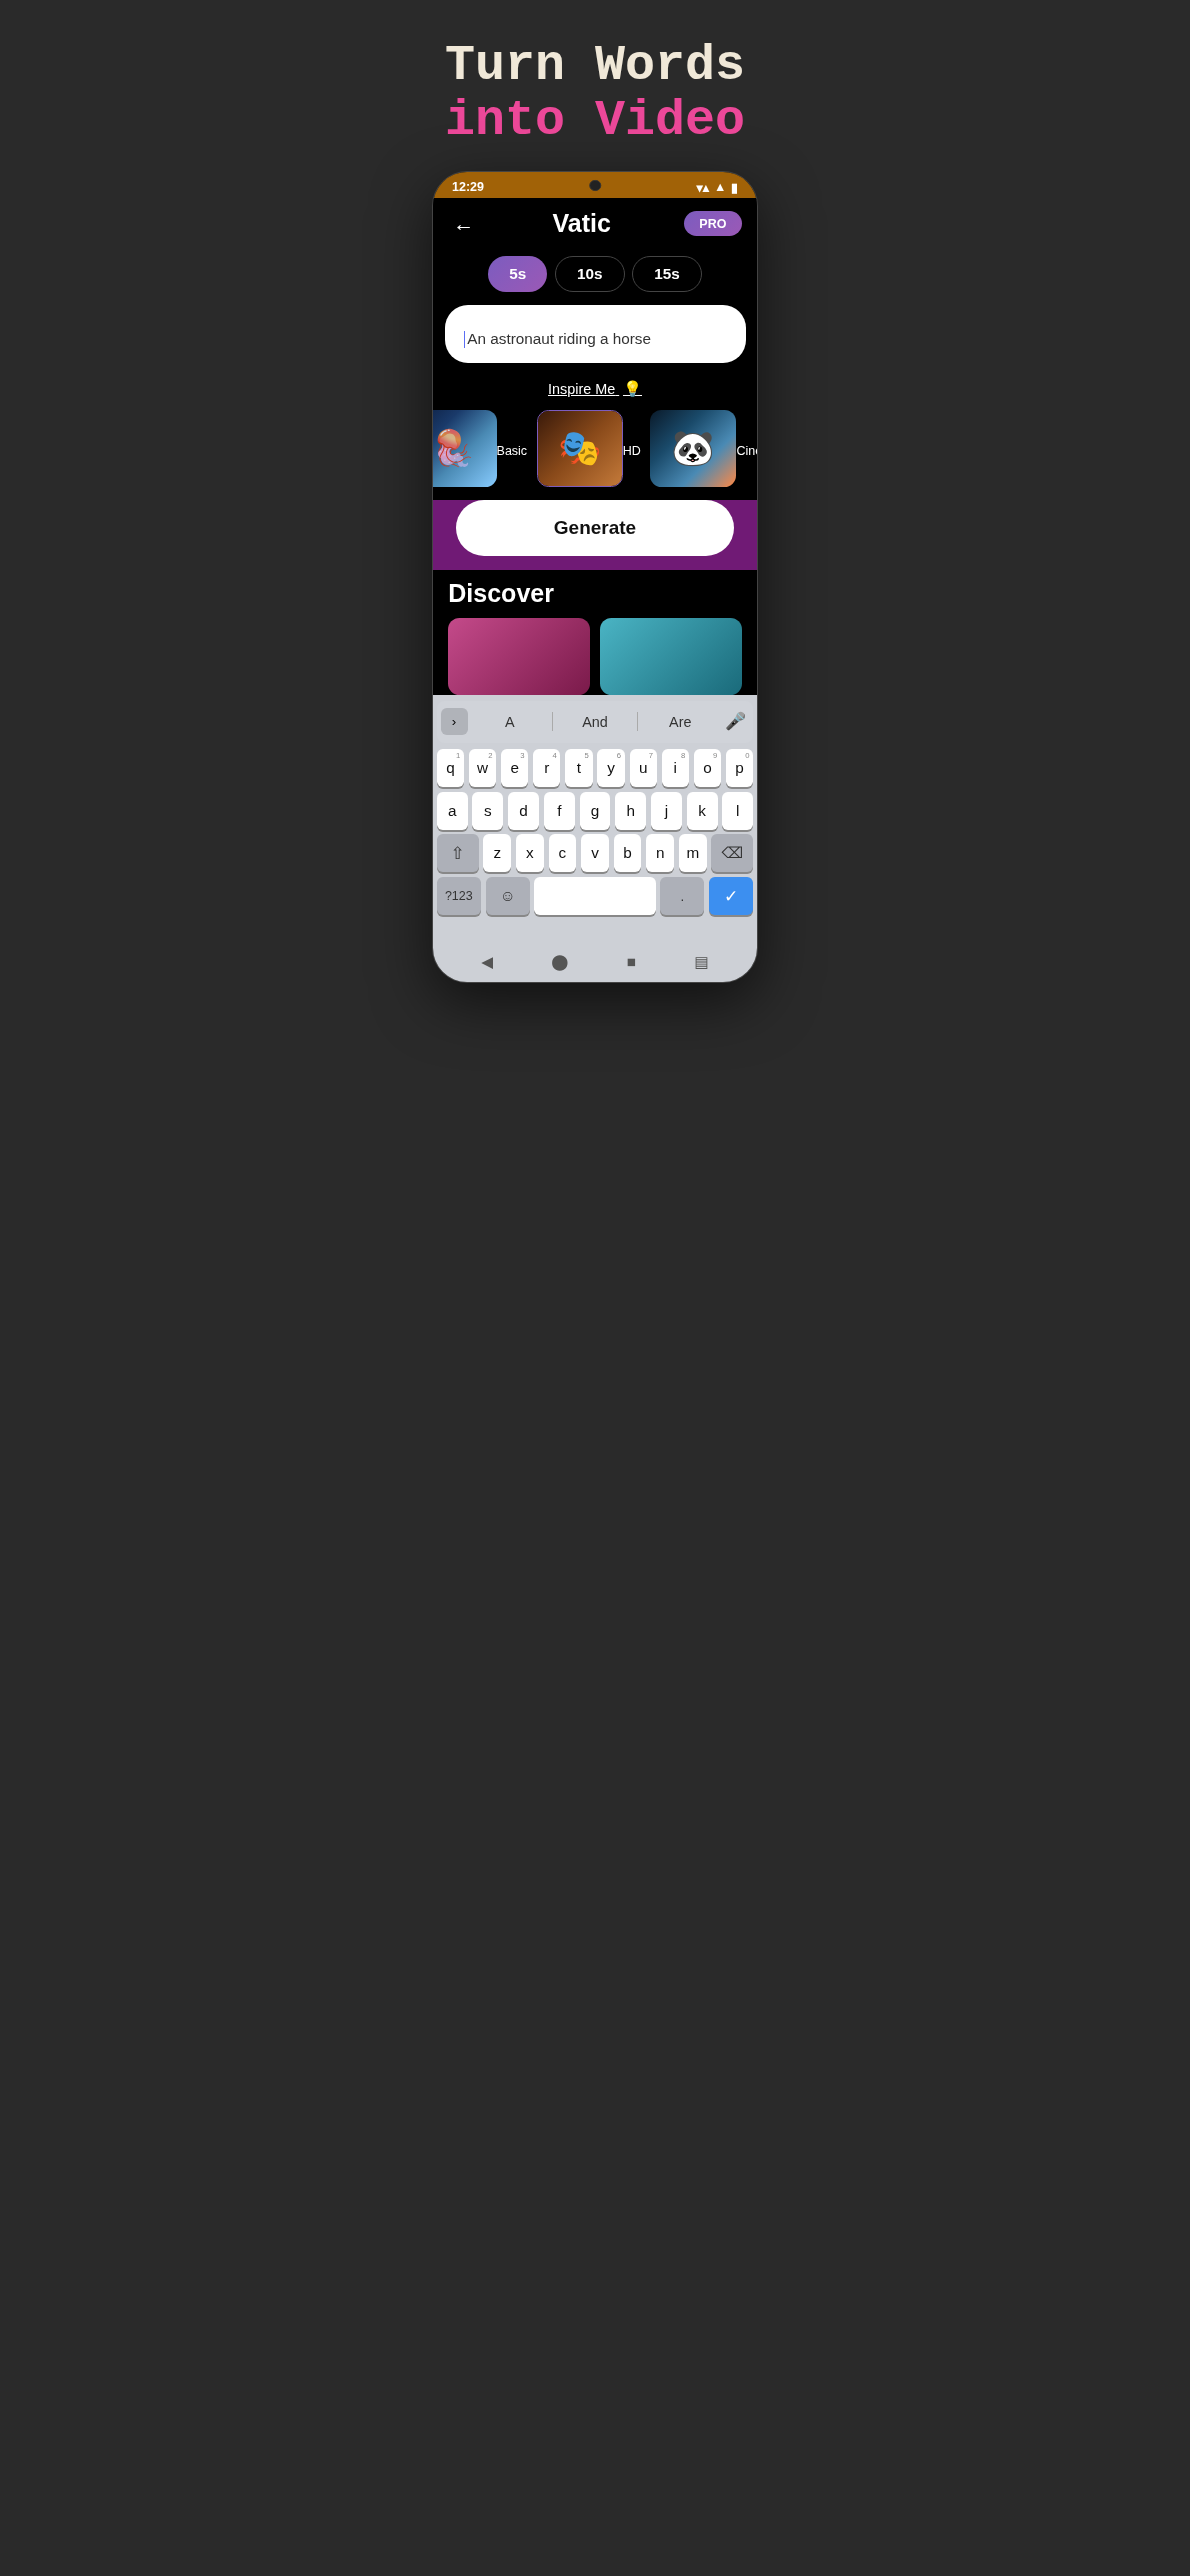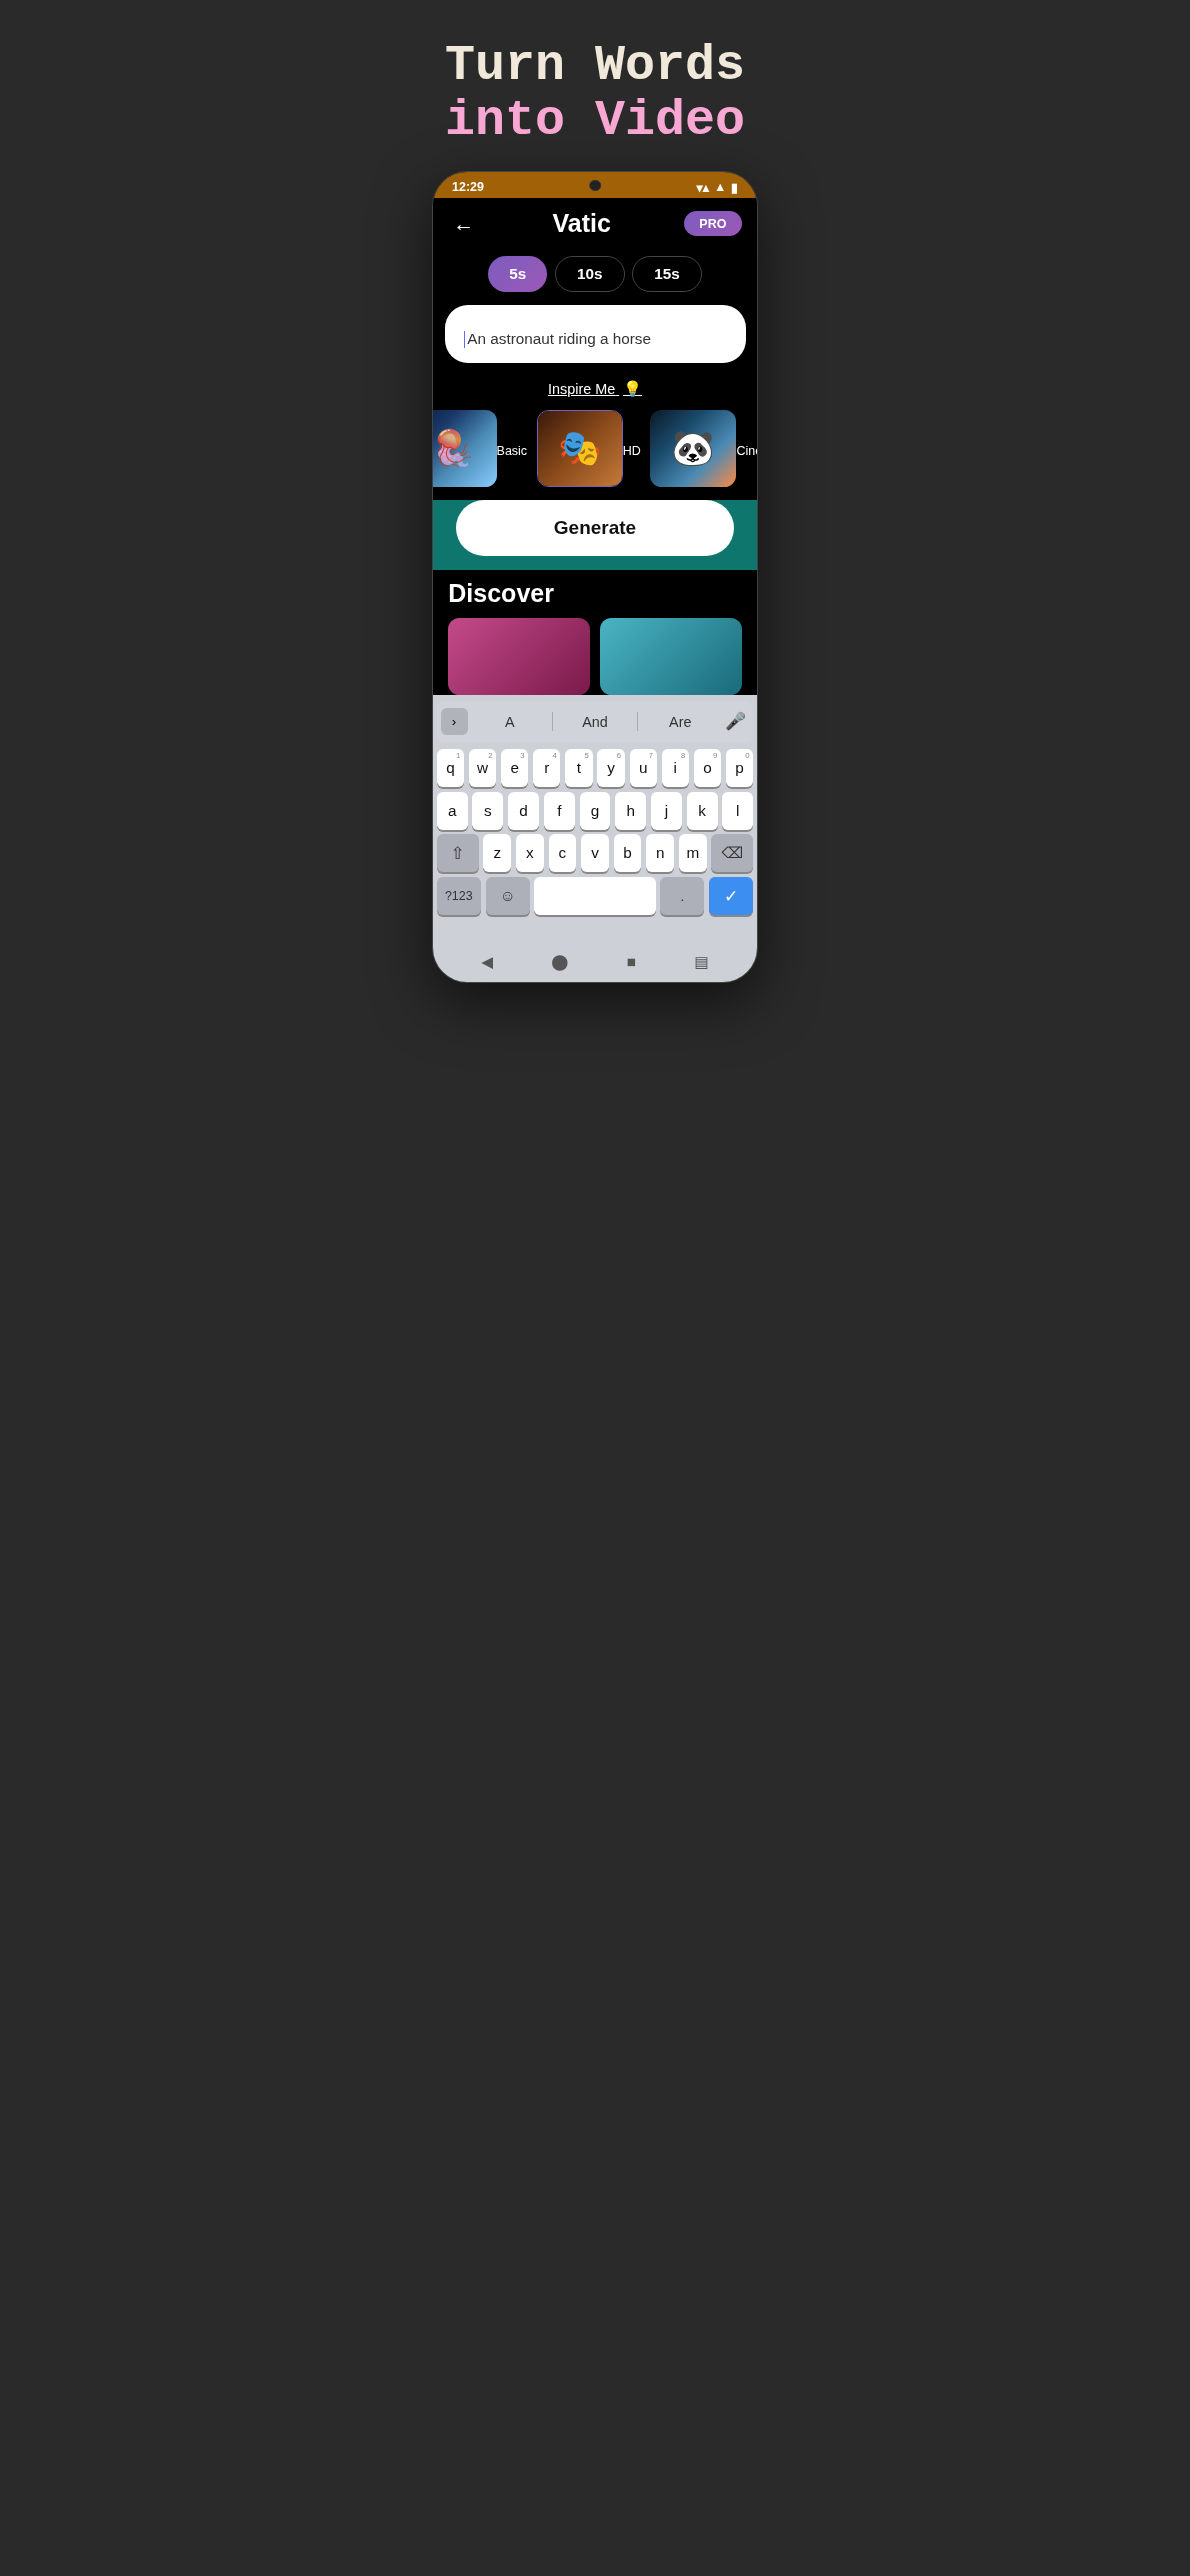--- a/index.html
+++ b/index.html
@@ -29,21 +29,21 @@
     }
 
     .hero-title {
       font-size: 50px;
       font-weight: 700;
       line-height: 1.1;
       color: #f0e8d8;
     }
 
     .hero-title .highlight {
-      color: #f9a8d4;
+      color: #ec4899;
     }
 
     
     .phone-frame {
       width: 326px;
       margin: 0 auto;
       background-color: #111;
       border-radius: 35px;
       overflow: hidden;
       border: 1.9px solid #444;
@@ -277,21 +277,21 @@
       justify-content: center;
     }
 
     .thumb-cinema::before {
       content: '🐼';
       font-size: 35px;
     }
 
     
     .generate-section {
-      background-color: #0f766e;
+      background-color: #701a75;
       padding: 0 23px 13.4px;
     }
 
     .generate-btn {
       width: 100%;
       background: white;
       border: none;
       border-radius: 29px;
       padding: 17px;
       font-size: 19px;

